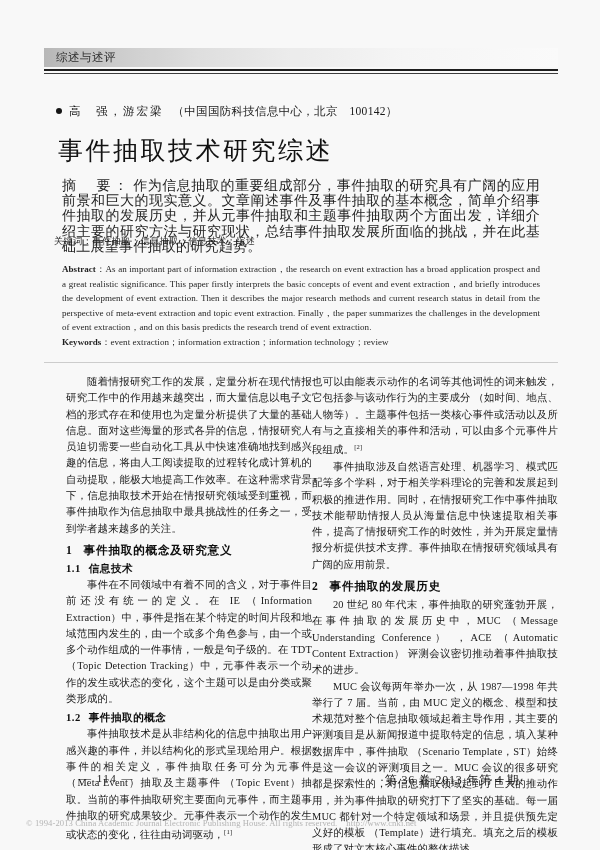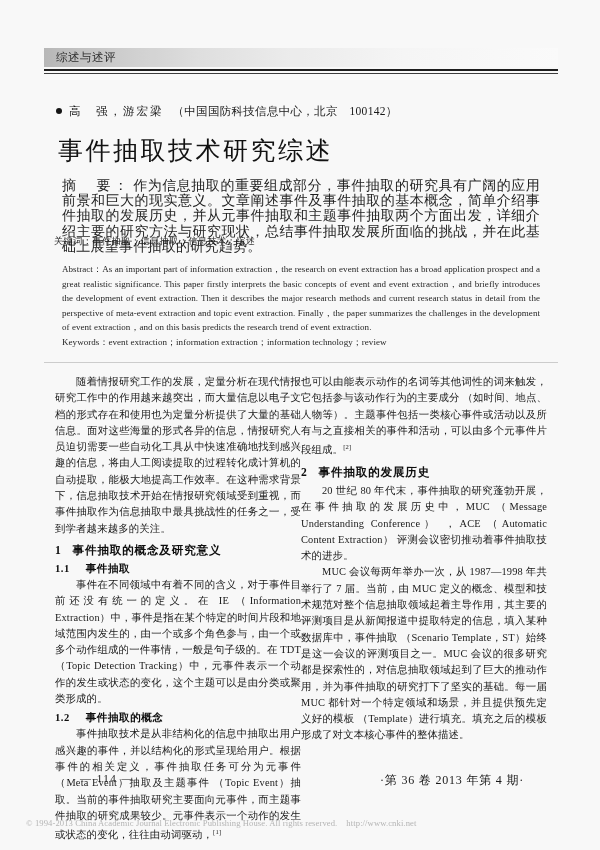--- a/index.html
+++ b/index.html
@@ -62,56 +62,56 @@
   .abs-zh .lead { letter-spacing: 3px; margin-right: 2px; }
   .kw-zh {
     position: absolute; left: 54px; top: 235px; width: 478px;
     font-size: 9.2px; color: #1b1b1b; letter-spacing: .4px;
   }
   .abs-en {
     position: absolute; left: 62px; top: 262px; width: 478px;
     font-size: 9px; color: #1b1b1b; line-height: 14.6px;
     text-align: justify; letter-spacing: .05px;
   }
-  .abs-en b, .kw-en b { font-weight: normal; }
+  .abs-en b, .kw-en b { font-weight: bold; }
   .kw-en {
     position: absolute; left: 62px; top: 336px; width: 478px;
     font-size: 9px; color: #1b1b1b; letter-spacing: .05px;
   }
   .sep-rule {
     position: absolute; left: 44px; top: 362px; width: 514px;
     height: 1px; background: #cfcfcf;
   }
 
   
   .cols {
     position: absolute; left: 44px; top: 374px;
     width: 514px; height: 392px;
-    display: flex; justify-content: center;
+    display: flex; justify-content: flex-end;
   }
   .col { width: 246px; }
   .col p {
     margin: 0;
     font-size: 10.4px; line-height: 16.3px; color: #151515;
     text-align: justify; text-justify: inter-ideograph;
     letter-spacing: .15px;
   }
   .col p.ind { text-indent: 21px; }
   .h1 {
     margin: 6px 0 3px 0;
     font-size: 11.6px; font-weight: bold; color: #090909;
     letter-spacing: .8px;
   }
   .h1 .num { margin-right: 11px; }
   .h2 {
     margin: 4px 0 1px 0;
     font-size: 10.6px; font-weight: bold; color: #090909;
     letter-spacing: .5px;
   }
-  .h2 .num { margin-right: 16px; }
+  .h2 .num { margin-right: 8px; }
   sup { font-size: 6.6px; vertical-align: super; }
 
   
   .pg-num {
     position: absolute; left: 80px; top: 772px;
     font-size: 11px; color: #141414; letter-spacing: 1.5px;
   }
   .vol-info {
     position: absolute; right: 76px; top: 772px;
     font-size: 12px; color: #141414; letter-spacing: .8px;
@@ -164,35 +164,36 @@
   <div class="cols">
 
     <div class="col">
       <p class="ind">随着情报研究工作的发展，定量分析在现代情报研究工作中的作用越来越突出，而大量信息以电子文档的形式存在和使用也为定量分析提供了大量的基础信息。面对这些海量的形式各异的信息，情报研究人员迫切需要一些自动化工具从中快速准确地找到感兴趣的信息，将由人工阅读提取的过程转化成计算机的自动提取，能极大地提高工作效率。在这种需求背景下，信息抽取技术开始在情报研究领域受到重视，而事件抽取作为信息抽取中最具挑战性的任务之一，受到学者越来越多的关注。</p>
 
       <div class="h1">
         <span class="num">1</span><span>事件抽取的概念及研究意义</span>
       </div>
 
       <div class="h2">
-        <span class="num">1.1</span><span>事件抽取</span>
+        <span class="num">1.1</span><span>信息技术</span>
       </div>
 
       <p class="ind">事件在不同领域中有着不同的含义，对于事件目前还没有统一的定义。在 IE （Information Extraction）中，事件是指在某个特定的时间片段和地域范围内发生的，由一个或多个角色参与，由一个或多个动作组成的一件事情，一般是句子级的。在 TDT （Topic Detection Tracking）中，元事件表示一个动作的发生或状态的变化，这个主题可以是由分类或聚类形成的。</p>
 
       <div class="h2">
         <span class="num">1.2</span><span>事件抽取的概念</span>
       </div>
 
       <p class="ind"><span>事件抽取技术是从非结构化的信息中抽取出用户感兴趣的事件，并以结构化的形式呈现给用户。根据事件的相关定义，事件抽取任务可分为元事件 （Meta Event）抽取及主题事件 （Topic Event）抽取。当前的事件抽取研究主要面向元事件，而主题事件抽取的研究成果较少。元事件表示一个动作的发生或状态的变化，往往由动词驱动，</span><sup>[1]</sup></p>
     </div>
 
     <div class="col">
       <p><span>也可以由能表示动作的名词等其他词性的词来触发，它包括参与该动作行为的主要成分 （如时间、地点、人物等）。主题事件包括一类核心事件或活动以及所有与之直接相关的事件和活动，可以由多个元事件片段组成。</span><sup>[2]</sup></p>
 
+      <p class="ind">事件抽取涉及自然语言处理、机器学习、模式匹配等多个学科，对于相关学科理论的完善和发展起到积极的推进作用。同时，在情报研究工作中事件抽取技术能帮助情报人员从海量信息中快速提取相关事件，提高了情报研究工作的时效性，并为开展定量情报分析提供技术支撑。事件抽取在情报研究领域具有广阔的应用前景。</p>
 
       <div class="h1">
         <span class="num">2</span><span>事件抽取的发展历史</span>
       </div>
 
       <p class="ind"><span>20 世纪 80 年代末，事件抽取的研究蓬勃开展，在事件抽取的发展历史中，MUC （Message Understanding Conference） ，ACE （Automatic Content Extraction） 评测会议密切推动着事件抽取技术的进步。</span></p>
 
       <p class="ind">MUC 会议每两年举办一次，从 1987—1998 年共举行了 7 届。当前，由 MUC 定义的概念、模型和技术规范对整个信息抽取领域起着主导作用，其主要的评测项目是从新闻报道中提取特定的信息，填入某种数据库中，事件抽取 （Scenario Template，ST）始终是这一会议的评测项目之一。MUC 会议的很多研究都是探索性的，对信息抽取领域起到了巨大的推动作用，并为事件抽取的研究打下了坚实的基础。每一届 MUC 都针对一个特定领域和场景，并且提供预先定义好的模板 （Template）进行填充。填充之后的模板形成了对文本核心事件的整体描述。</p>
     </div>
 

